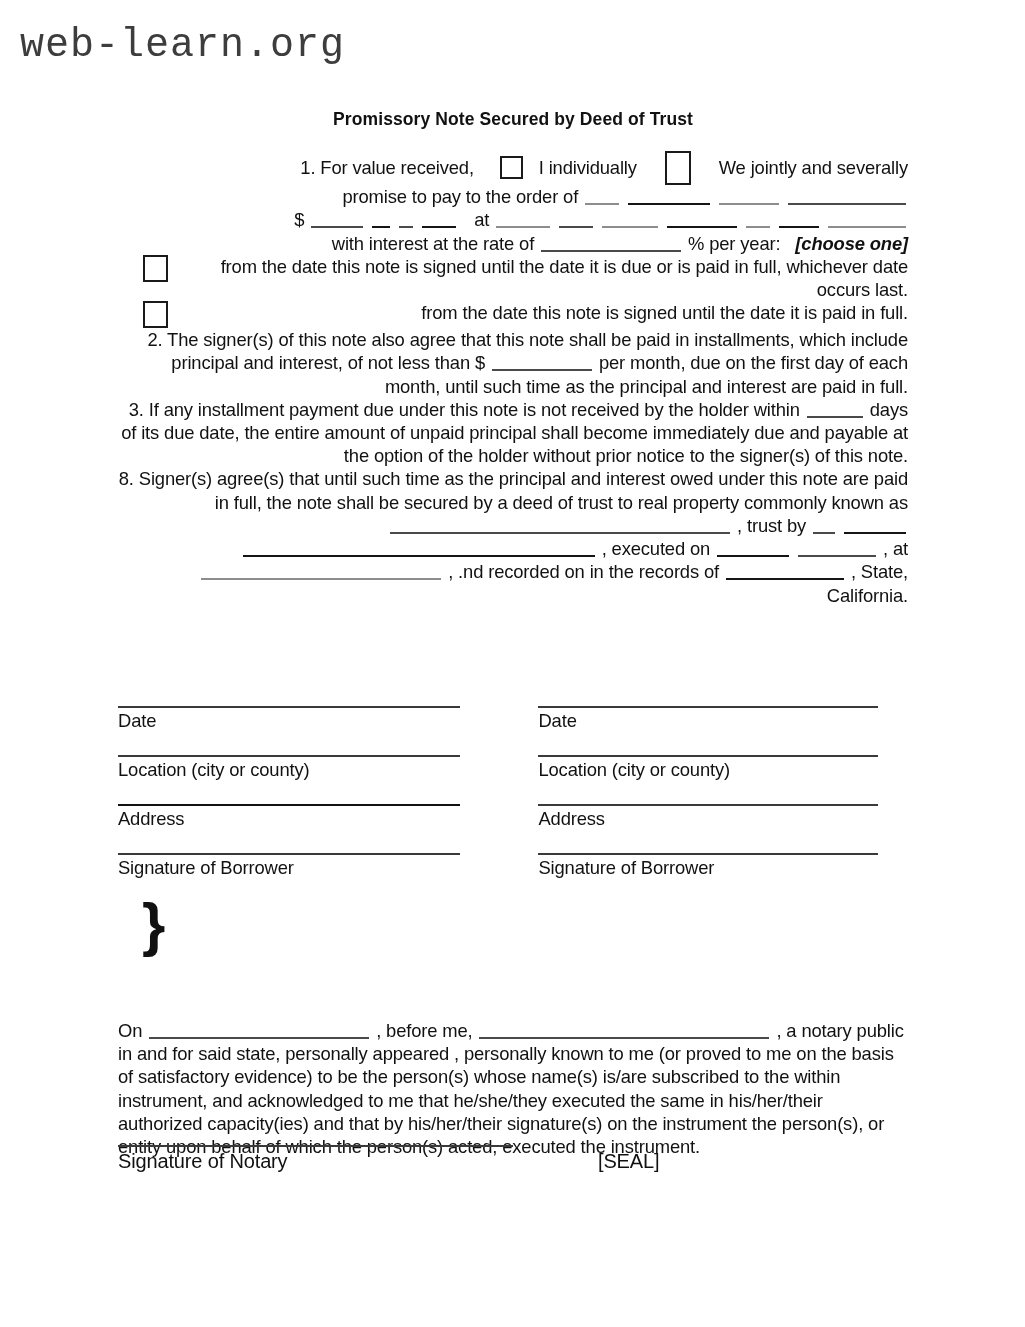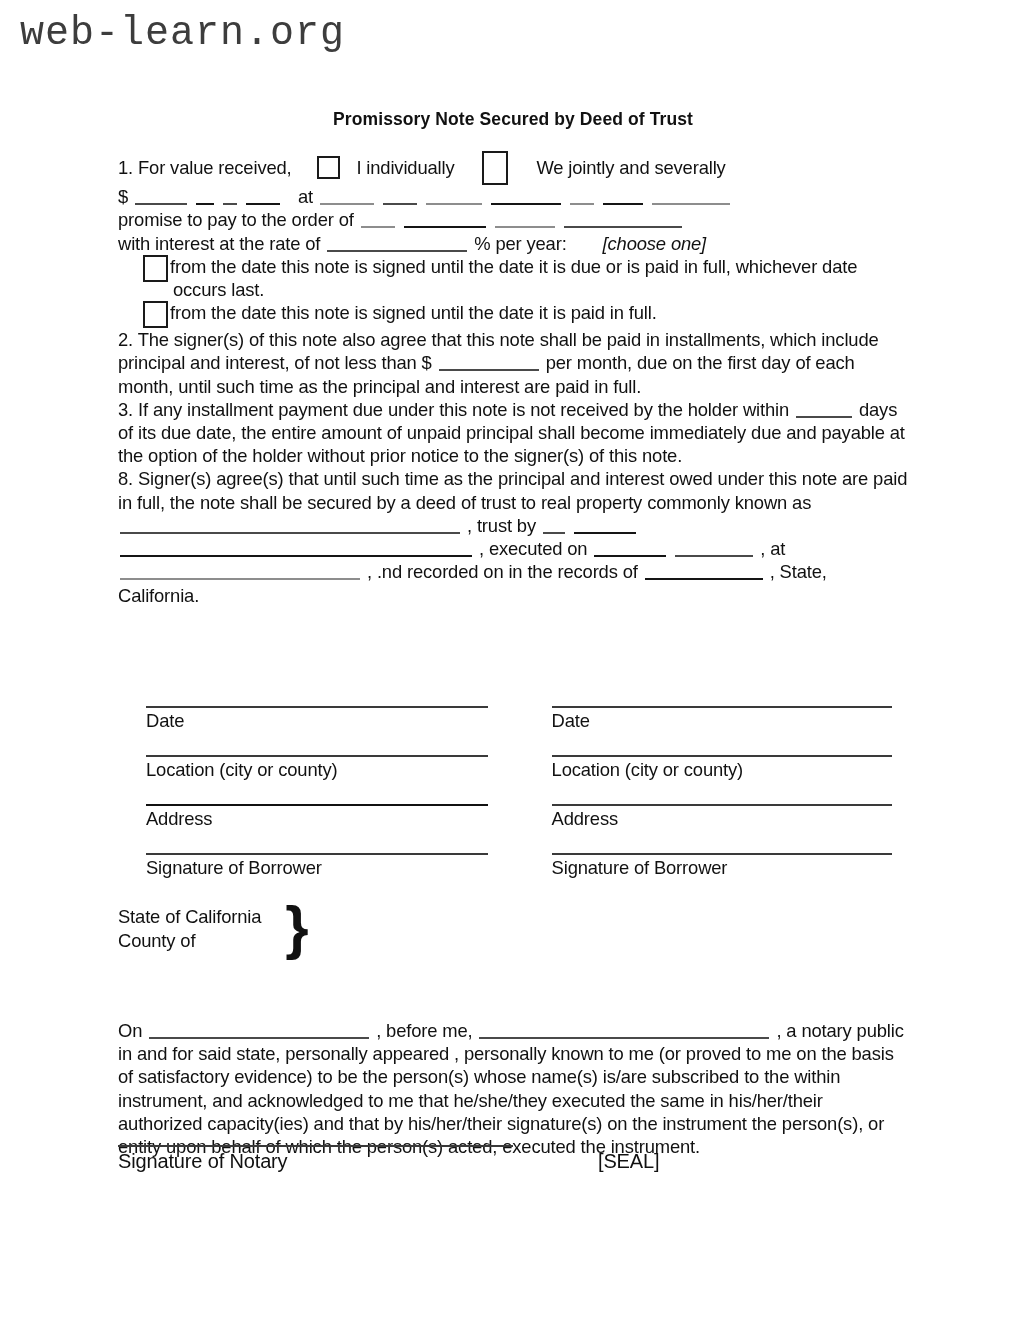--- a/index.html
+++ b/index.html
@@ -13,21 +13,21 @@
     position: relative;
     font-family: "Liberation Sans", sans-serif;
     color: #111111;
     overflow: hidden;
   }
 
   
   #watermark {
     position: absolute;
     left: 20px;
-    top: 14px;
+    top: 26px;
     font-family: "Liberation Mono", "DejaVu Sans Mono", monospace;
     font-size: 40px;
     letter-spacing: 1px;
     color: #3d3d3d;
     white-space: nowrap;
     line-height: 1;
   }
 
   
   #doc {
@@ -43,21 +43,21 @@
     font-size: 17.5px;
     letter-spacing: 0.1px;
     margin: 0 0 22px 0;
     line-height: 1.1;
   }
 
   .para {
     font-size: 18.4px;
     line-height: 23.2px;
     margin: 0;
-    text-align: left;
+    text-align: right;
     letter-spacing: -0.15px;
   }
 
   .row {
     display: block;
     white-space: nowrap;
   }
 
   
   .fill {
@@ -75,21 +75,21 @@
     display: inline-block;
     border: 2px solid #1a1a1a;
     background: #fff;
     vertical-align: -5px;
     box-sizing: border-box;
   }
   .cbx.sq   { width: 23px; height: 23px; }
   .cbx.tall { width: 26px; height: 34px; vertical-align: -11px; }
   .cbx.opt  { width: 25px; height: 27px; vertical-align: -7px; }
 
-  .bolditalic { font-weight: normal; font-style: italic; margin-left: 21px; }
+  .bolditalic { font-weight: bold; font-style: italic; }
 
   .indent-opt {
     display: block;
     padding-left: 28px;
     text-indent: -3px;
   }
   .opt-text {
     display: inline-block;
     vertical-align: top;
     width: 735px;
@@ -100,21 +100,20 @@
   
   #sig-block {
     position: absolute;
     left: 118px;
     top: 706px;
     width: 790px;
   }
   .sig-cols {
     display: flex;
     gap: 1px;
-    margin-left: 28px;
   }
   .sig-col { width: 420px; }
   .sig-col.right { width: 370px; }
   .sig-group { margin-bottom: 23px; }
   .sig-rule {
     height: 0;
     border-bottom: 2px solid #3a3a3a;
   }
   .sig-col.left .sig-rule { width: 342px; }
   .sig-col.right .sig-rule { width: 340px; }
@@ -191,48 +190,48 @@
     <span class="row">
       <span>1. For value received,</span>
       <span style="display:inline-block;width:16px"></span>
       <span class="cbx sq"></span>
       <span style="display:inline-block;width:6px"></span>
       <span>I individually</span>
       <span style="display:inline-block;width:18px"></span>
       <span class="cbx tall"></span>
       <span style="display:inline-block;width:18px"></span>
       <span>We jointly and severally</span>
+    </span>
+
+    <span class="row">
+      <span>promise to pay to the order of</span>
+      <span class="fill light" style="width:34px"></span>
+      <span class="fill dark" style="width:82px"></span>
+      <span class="fill light" style="width:60px"></span>
+      <span class="fill" style="width:118px"></span>
     </span>
 
     <span class="row">
       <span>$</span>
       <span class="fill" style="width:52px"></span>
       <span class="fill dark" style="width:18px"></span>
       <span class="fill" style="width:14px"></span>
       <span class="fill dark" style="width:34px"></span>
       <span style="display:inline-block;width:6px"></span>
       <span>at</span>
       <span class="fill light" style="width:54px"></span>
       <span class="fill" style="width:34px"></span>
       <span class="fill light" style="width:56px"></span>
       <span class="fill dark" style="width:70px"></span>
       <span class="fill light" style="width:24px"></span>
       <span class="fill dark" style="width:40px"></span>
       <span class="fill light" style="width:78px"></span>
     </span>
 
     <span class="row">
-      <span>promise to pay to the order of</span>
-      <span class="fill light" style="width:34px"></span>
-      <span class="fill dark" style="width:82px"></span>
-      <span class="fill light" style="width:60px"></span>
-      <span class="fill" style="width:118px"></span>
-    </span>
-
-    <span class="row">
       <span>with interest at the rate of</span>
       <span class="fill" style="width:140px"></span>
       <span>% per year:</span>
       <span style="display:inline-block;width:5px"></span>
       <span class="bolditalic">[choose one]</span>
     </span>
 
     <span class="indent-opt">
       <span class="cbx opt"></span>
       <span class="opt-text">from the date this note is signed until the date it is due or is paid in full, whichever date occurs last.</span>
@@ -325,24 +324,20 @@
       <div class="sig-group">
         <div class="sig-rule"></div>
         <div class="sig-label">Signature of Borrower</div>
       </div>
     </div>
 
   </div>
 </div>
 
 <div id="state-block">
-  <div id="state-lines">
-    <div>State of California</div>
-    <div>County of</div>
-  </div>
   <div id="brace">}</div>
 </div>
 
 <div id="notary">
   <div class="para">
     <span>On</span>
     <span class="fill" style="width:220px"></span>
     <span>, before me,</span>
     <span class="fill" style="width:290px"></span>
     <span>, a</span>

